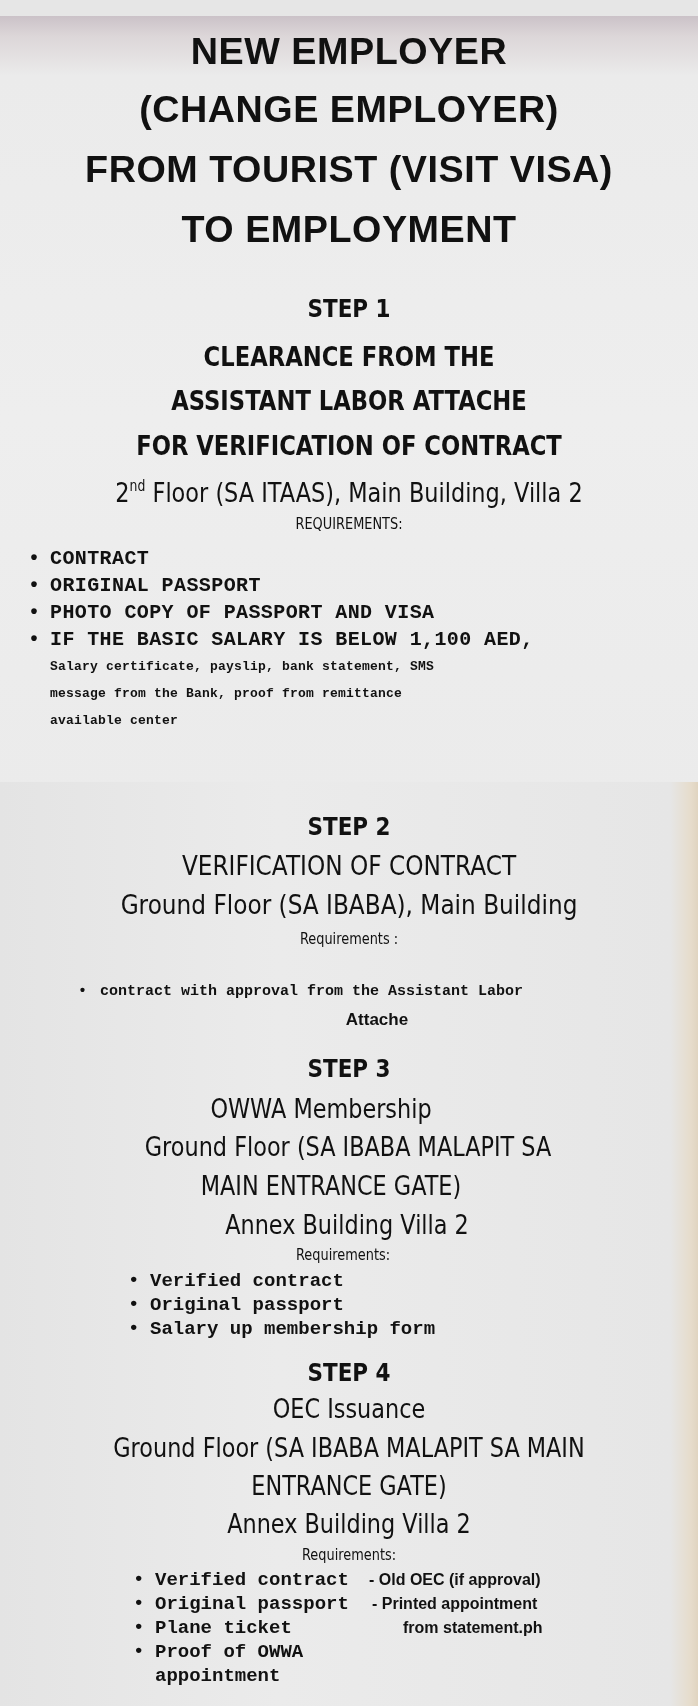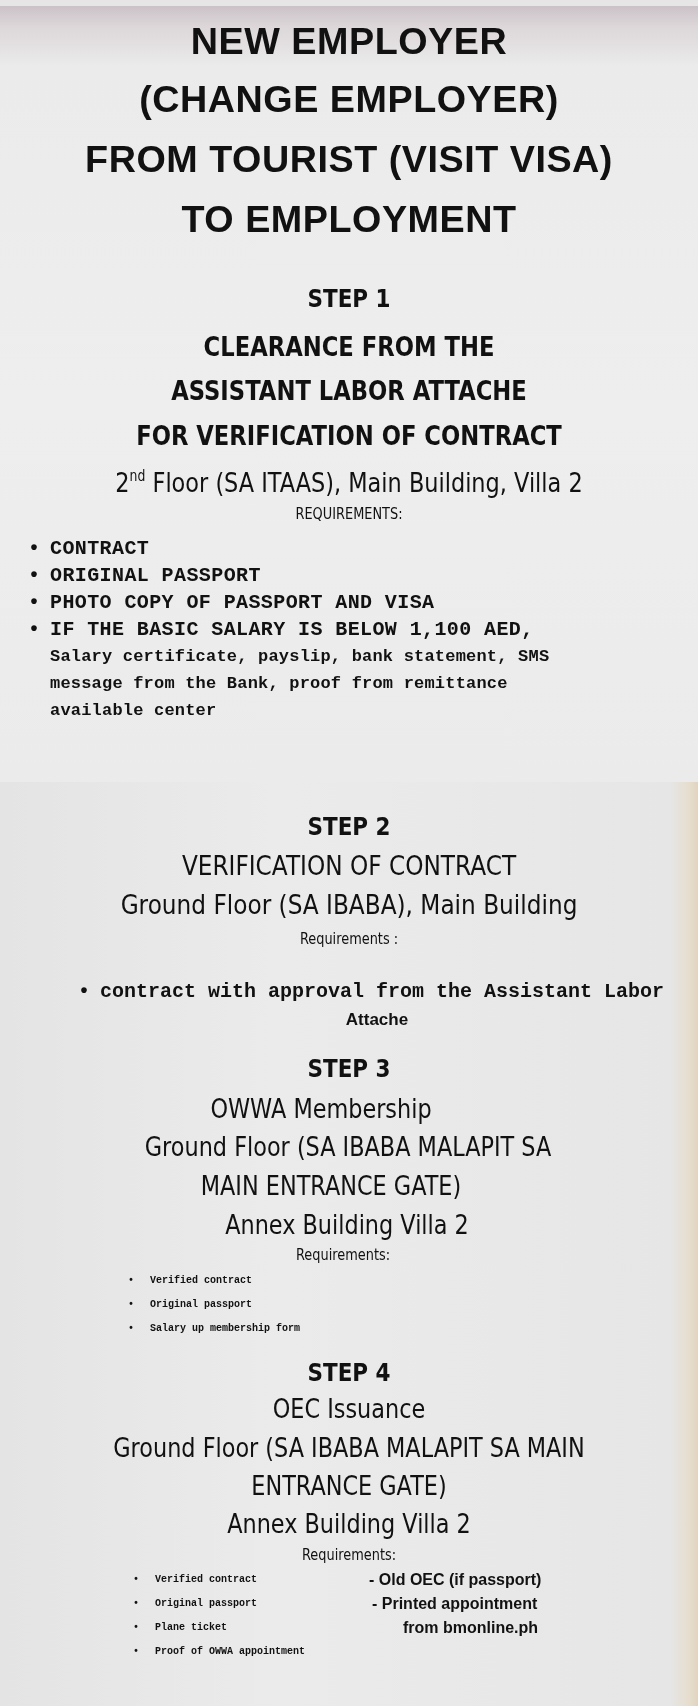--- a/index.html
+++ b/index.html
@@ -8,21 +8,21 @@
       background: #e6e6e6;
       font-family: "Liberation Sans", sans-serif;
       color: #111;
       position: relative;
     }
     .sheet {
       position: absolute; left: 0; width: 698px;
       background: #ececec;
     }
     #sheet1 {
-      top: 6px; height: 782px;
+      top: 16px; height: 782px;
       background: linear-gradient(180deg, #cbc2c8 0px, #dcd6d8 20px, #ebebeb 60px, #eeeeee 400px, #ebebeb 782px);
     }
     #sheet1::after {
       content: ""; position: absolute; left: 0; right: 0; bottom: 0; height: 4px;
       background: linear-gradient(180deg, #d8d5cc, #c9c6bd);
     }
     #sheet2 {
       top: 782px; height: 924px;
       background: linear-gradient(90deg, #e4e4e4 0%, #ebebeb 40%, #e6e6e6 96%, #e6dccb 99%, #e0d4c0 100%);
     }
@@ -55,23 +55,23 @@
     }
     ul.reqs { position: absolute; margin: 0; padding: 0; list-style: none; }
     ul.reqs li {
       position: relative; padding-left: 22px;
       font-family: Liberation Mono, monospace; font-weight: bold;
     }
     ul.reqs li::before {
       content: "\2022"; position: absolute; left: 0; top: 0;
     }
     .big li { font-size: 20px; line-height: 27px; letter-spacing: 0.4px; }
-    .big .sub { display: block; font-size: 17px; line-height: 27px; letter-spacing: 0.2px; }
-    .mid li { font-size: 20px; line-height: 25px; }
-    .small li { font-size: 10px; line-height: 24px; }
+    .big .sub { display: block; font-size: 13px; line-height: 27px; letter-spacing: 0.2px; }
+    .mid li { font-size: 15px; line-height: 25px; }
+    .small li { font-size: 19px; line-height: 24px; }
     .right-col {
       position: absolute; font-family: "Liberation Sans", sans-serif;
       font-weight: bold; font-size: 16px; line-height: 24px;
     }
     .center-bold {
       position: absolute; left: 0; width: 698px; text-align: center;
       font-family: "Liberation Sans", sans-serif; font-weight: bold; font-size: 17px;
     }
   </style>
 </head>
@@ -141,17 +141,17 @@
     <div class="loc" style="top:651px; font-size:26px;">Ground Floor (SA IBABA MALAPIT SA MAIN</div>
     <div class="loc" style="top:689px; font-size:26px;">ENTRANCE GATE)</div>
     <div class="loc" style="top:727px; font-size:26px;">Annex Building Villa 2</div>
     <div class="req-label" style="top:764px;">Requirements:</div>
     <ul class="reqs small" style="left:133px; top:786px; width:260px;">
       <li>Verified contract</li>
       <li>Original passport</li>
       <li>Plane ticket</li>
       <li>Proof of OWWA appointment</li>
     </ul>
-    <div class="right-col" style="left:369px; top:786px;">- Old OEC (if passport)</div>
+    <div class="right-col" style="left:369px; top:786px;">- Old OEC (if approval)</div>
     <div class="right-col" style="left:372px; top:810px;">- Printed appointment</div>
-    <div class="right-col" style="left:403px; top:834px;">from bmonline.ph</div>
+    <div class="right-col" style="left:403px; top:834px;">from statement.ph</div>
   </div>
 </div>
 
 </body></html>

